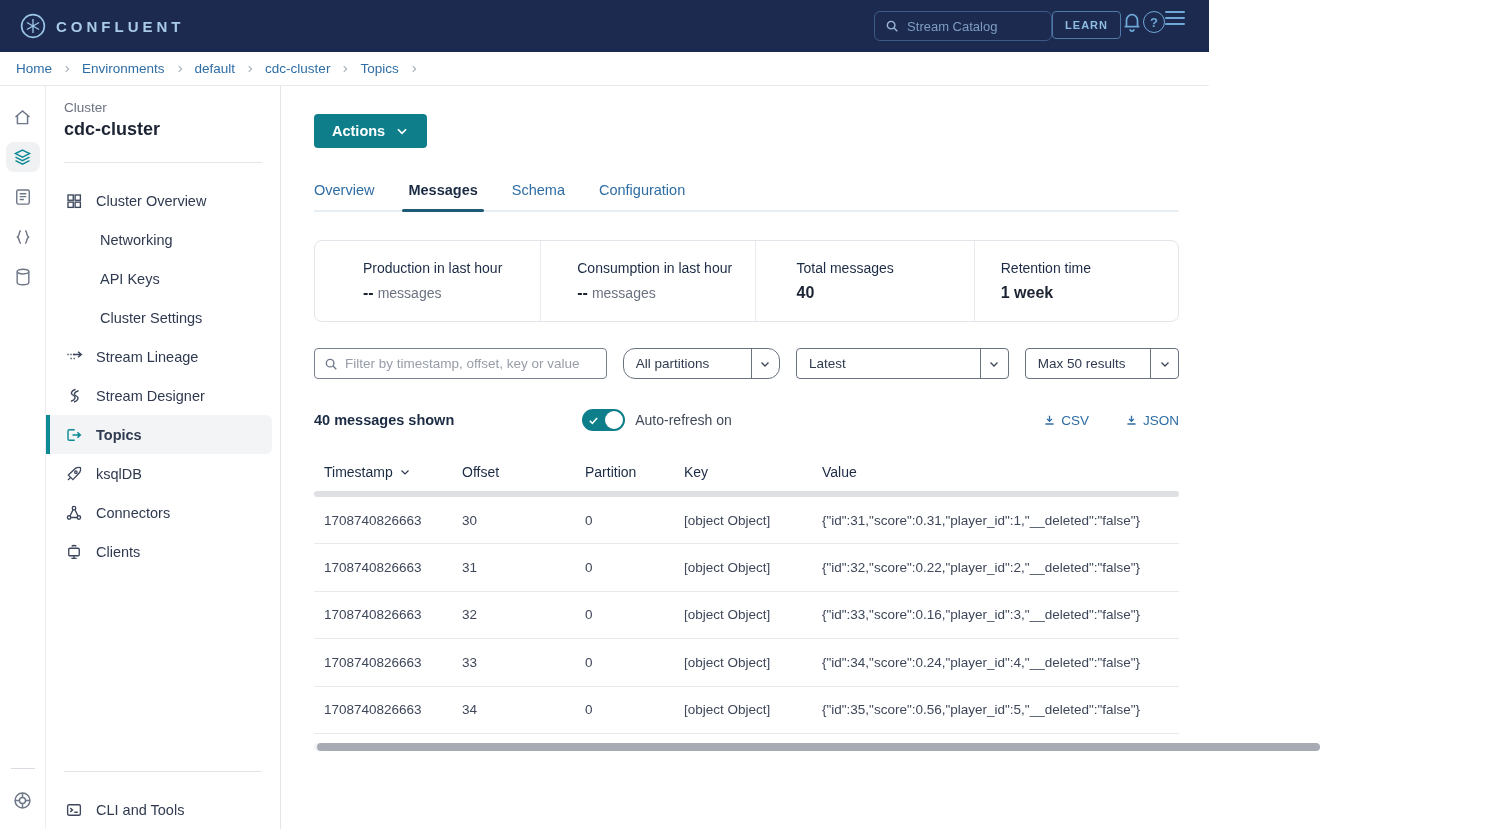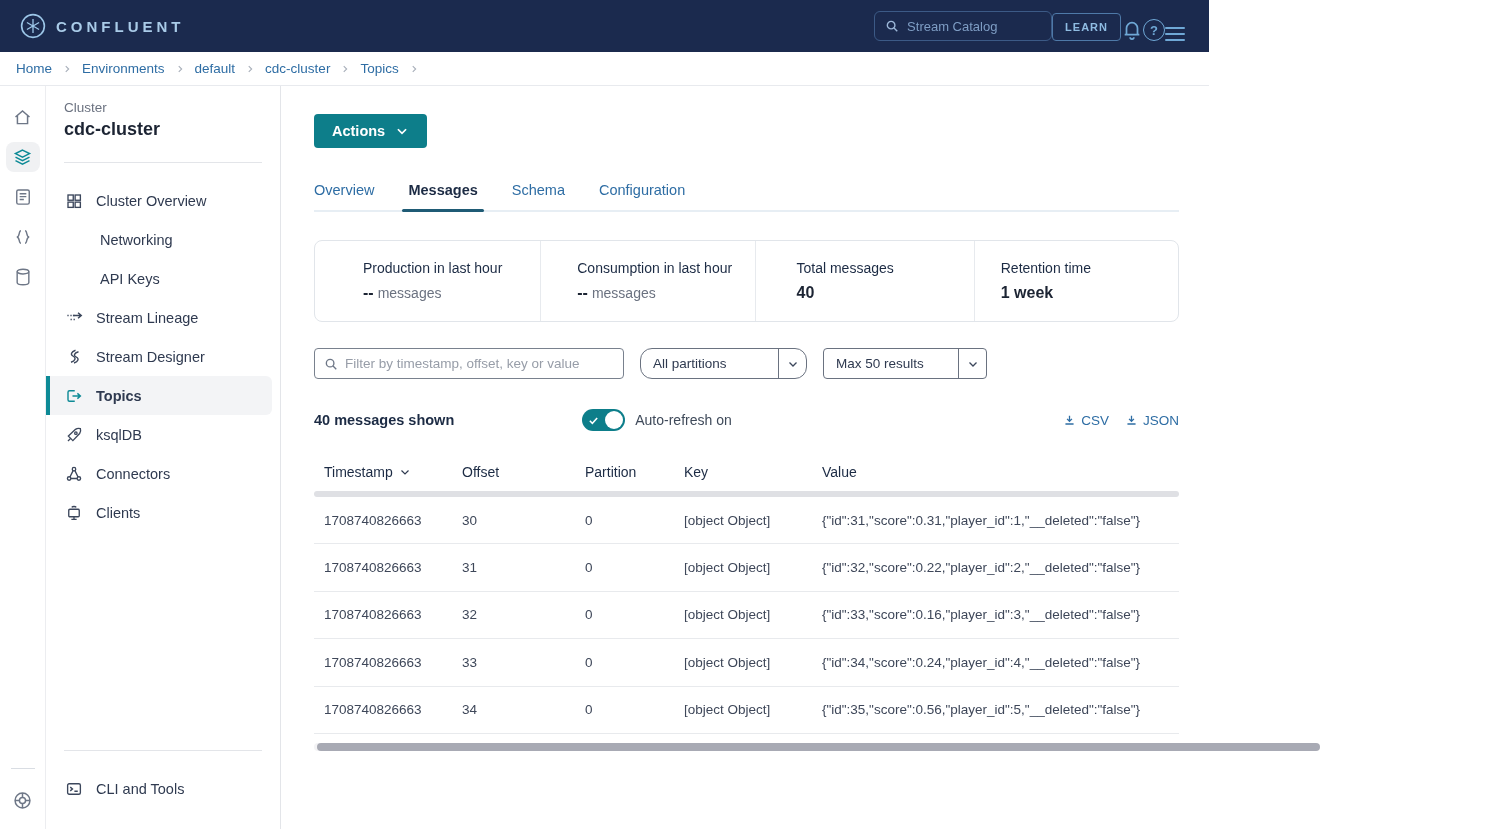--- a/index.html
+++ b/index.html
@@ -5,21 +5,21 @@
   * { margin:0; padding:0; box-sizing:border-box; }
   html,body { width:1487px; height:829px; overflow:hidden; }
   body { font-family:"Liberation Sans", sans-serif; background:#fff; color:#1C2B44; }
   .app { width:1209px; height:829px; display:flex; flex-direction:column; }
 
   
   .navbar { height:52px; background:#1B2A4E; display:flex; align-items:center; padding:0 24px 0 20px; flex:0 0 auto; }
   .brand { display:flex; align-items:center; gap:10px; color:#9CC6E8; }
   .brand-logo { width:26px; height:26px; }
   .brand-name { font-size:15px; letter-spacing:4px; font-weight:600; color:#A9CBE8; }
-  .nav-right { margin-left:auto; display:flex; align-items:flex-end; }
+  .nav-right { margin-left:auto; display:flex; align-items:flex-start; }
   .nav-search { display:flex; align-items:center; gap:8px; width:178px; height:30px; border:1px solid #3C5A86; border-radius:6px; padding:0 10px; }
   .nav-search input { background:transparent; border:none; outline:none; color:#C9DDF0; font-size:13px; width:120px; font-family:"Liberation Sans",sans-serif; }
   .nav-search input::placeholder { color:#7E9DC4; }
   .nav-search svg { color:#9CB7D8; }
   .learn-btn { border:1px solid #4E79A8; color:#8FBCE2; background:transparent; font-size:11px; letter-spacing:1px; font-weight:600; padding:7px 12px; border-radius:4px; cursor:pointer; font-family:"Liberation Sans",sans-serif; }
   .nav-icon { color:#6FA8D6; display:flex; align-items:center; cursor:pointer; }
   .help-circle { width:22px; height:22px; border:1.8px solid #6FA8D6; border-radius:50%; display:flex; align-items:center; justify-content:center; font-size:13px; font-weight:700; color:#6FA8D6; }
   .help-circle::before { content:"?"; }
   .hamburger { display:flex; flex-direction:column; gap:4px; cursor:pointer; }
   .hamburger span { width:20px; height:2px; background:#6FA8D6; border-radius:1px; }
@@ -31,21 +31,21 @@
 
   
   .content-row { flex:1; display:flex; min-height:0; }
 
   .icon-rail { width:46px; border-right:1px solid #ECEDF0; display:flex; flex-direction:column; align-items:center; padding:16px 0 14px; gap:10px; flex:0 0 auto; }
   .rail-btn { width:34px; height:30px; display:flex; align-items:center; justify-content:center; color:#6E7787; border-radius:8px; cursor:pointer; }
   .rail-btn.active { background:#F0F1F3; color:#0D8A96; }
   .rail-spacer { margin-top:auto; }
   .rail-divider { width:24px; height:1px; background:#D9DDE3; margin:6px 0; }
 
-  .side-menu { width:235px; border-right:1px solid #E3E5E9; display:flex; flex-direction:column; padding:14px 0 21px; flex:0 0 auto; }
+  .side-menu { width:235px; border-right:1px solid #E3E5E9; display:flex; flex-direction:column; padding:14px 0 0; flex:0 0 auto; }
   .cluster-label { color:#6B7280; font-size:13.5px; padding:0 18px; }
   .cluster-name { font-size:18px; font-weight:700; padding:4px 18px 0; color:#1C2433; }
   .menu-divider { height:1px; background:#E3E5E9; margin:22px 18px 18px; }
   .menu-list { display:flex; flex-direction:column; }
   .menu-item { display:flex; align-items:center; gap:12px; height:39px; padding:0 10px 0 14px; font-size:14.5px; color:#2F3A50; cursor:pointer; border-left:4px solid transparent; }
   .menu-item .mi-icon { width:20px; display:flex; justify-content:center; color:#3C475C; flex:0 0 auto; }
   .menu-item.indent { padding-left:50px; }
   .menu-item.active { background:#F3F4F6; border-left-color:#0D8A96; font-weight:700; border-radius:0 6px 6px 0; margin-right:8px; }
   .menu-item.active .mi-icon { color:#0D8A96; }
   .menu-bottom { margin-top:auto; }
@@ -80,21 +80,21 @@
   .f-select .sel-chev { width:28px; height:100%; border-left:1px solid #6A7280; display:flex; align-items:center; justify-content:center; color:#3C475C; }
   .f-select.partitions { width:167px;border-radius:12px; } .f-select.offset { width:226px; } .f-select.limit { width:164px; }
 
   .toolbar-row { display:flex; align-items:center; margin-top:30px; }
   .msgs-shown { font-size:14.5px; font-weight:700; }
   .toggle-wrap { display:flex; align-items:center; gap:10px; margin-left:128px; }
   .toggle { width:43px; height:22px; background:#0D7E8A; border-radius:11px; position:relative; cursor:pointer; display:flex; align-items:center; }
   .toggle .chk { position:absolute; left:6px; color:#fff; display:flex; }
   .toggle .knob { position:absolute; right:2px; width:18px; height:18px; background:#fff; border-radius:50%; }
   .auto-refresh { font-size:14px; color:#3F4A5A; }
-  .dl-links { margin-left:auto; display:flex; gap:16px;align-items:center; }
+  .dl-links { margin-left:auto; display:flex; gap:36px;align-items:center; }
   .dl-link { display:flex; align-items:center; gap:5px; color:#2E6DA4; font-size:13.5px; cursor:pointer; text-decoration:none; }
 
   .msg-table { margin-top:22px; }
   .t-head { display:grid; grid-template-columns:138px 123px 99px 138px 1fr; padding:0 10px; height:38px; align-items:center; font-size:14px; color:#1C2B44; font-weight:500; }
   .t-head .th { display:flex; align-items:center; gap:6px; cursor:pointer; }
   .head-bar { height:6px; background:#DFE0E4; border-radius:3px; }
   .t-row { display:grid; grid-template-columns:138px 123px 99px 138px 1fr; padding:0 10px; height:47.4px; align-items:center; font-size:13.5px; color:#3E4759; border-bottom:1px solid #E8EAED; }
   .t-row .cell { white-space:nowrap; overflow:hidden; }
 
   .hscroll { margin-top:9px; height:8px; background:#F3F3F5; border-radius:4px; position:relative; cursor:pointer; }
@@ -234,20 +234,23 @@
               </svg>
             </span>
           <span>Cluster Overview</span>
         </div>
         <div class="menu-item indent">
           <span>Networking</span>
         </div>
         <div class="menu-item indent">
           <span>API Keys</span>
         </div>
+        <div class="menu-item indent">
+          <span>Cluster Settings</span>
+        </div>
         <div class="menu-item">
           <span class="mi-icon">
               <svg width="19" height="19" viewBox="0 0 24 24" fill="none" stroke="currentColor" stroke-width="1.9">
                 <path d="M3 9.5 H12" stroke-dasharray="1.6 2.2"></path>
                 <path d="M7 14.5 H14" stroke-dasharray="1.6 2.2"></path>
                 <path d="M10 9.5 H20 M16.5 6 L20.5 9.5 L16.5 13"></path>
               </svg>
             </span>
           <span>Stream Lineage</span>
         </div>
@@ -356,20 +359,28 @@
       <div class="filter-row">
         <div class="f-search">
           <svg width="14" height="14" viewBox="0 0 24 24" fill="none" stroke="#6E7787" stroke-width="2.3">
               <circle cx="10.5" cy="10.5" r="6.5"></circle>
               <path d="M15.5 15.5 L21 21"></path>
             </svg>
           <input type="text" placeholder="Filter by timestamp, offset, key or value" style="">
         </div>
         <div class="f-select partitions">
           <span class="sel-val">All partitions</span>
+          <span class="sel-chev">
+              <svg width="12" height="12" viewBox="0 0 24 24" fill="none" stroke="currentColor" stroke-width="2.6">
+                <path d="M5 9 L12 16 L19 9"></path>
+              </svg>
+            </span>
+        </div>
+        <div class="f-select offset">
+          <span class="sel-val">Latest</span>
           <span class="sel-chev">
               <svg width="12" height="12" viewBox="0 0 24 24" fill="none" stroke="currentColor" stroke-width="2.6">
                 <path d="M5 9 L12 16 L19 9"></path>
               </svg>
             </span>
         </div>
         <div class="f-select limit">
           <span class="sel-val">Max 50 results</span>
           <span class="sel-chev">
               <svg width="12" height="12" viewBox="0 0 24 24" fill="none" stroke="currentColor" stroke-width="2.6">

